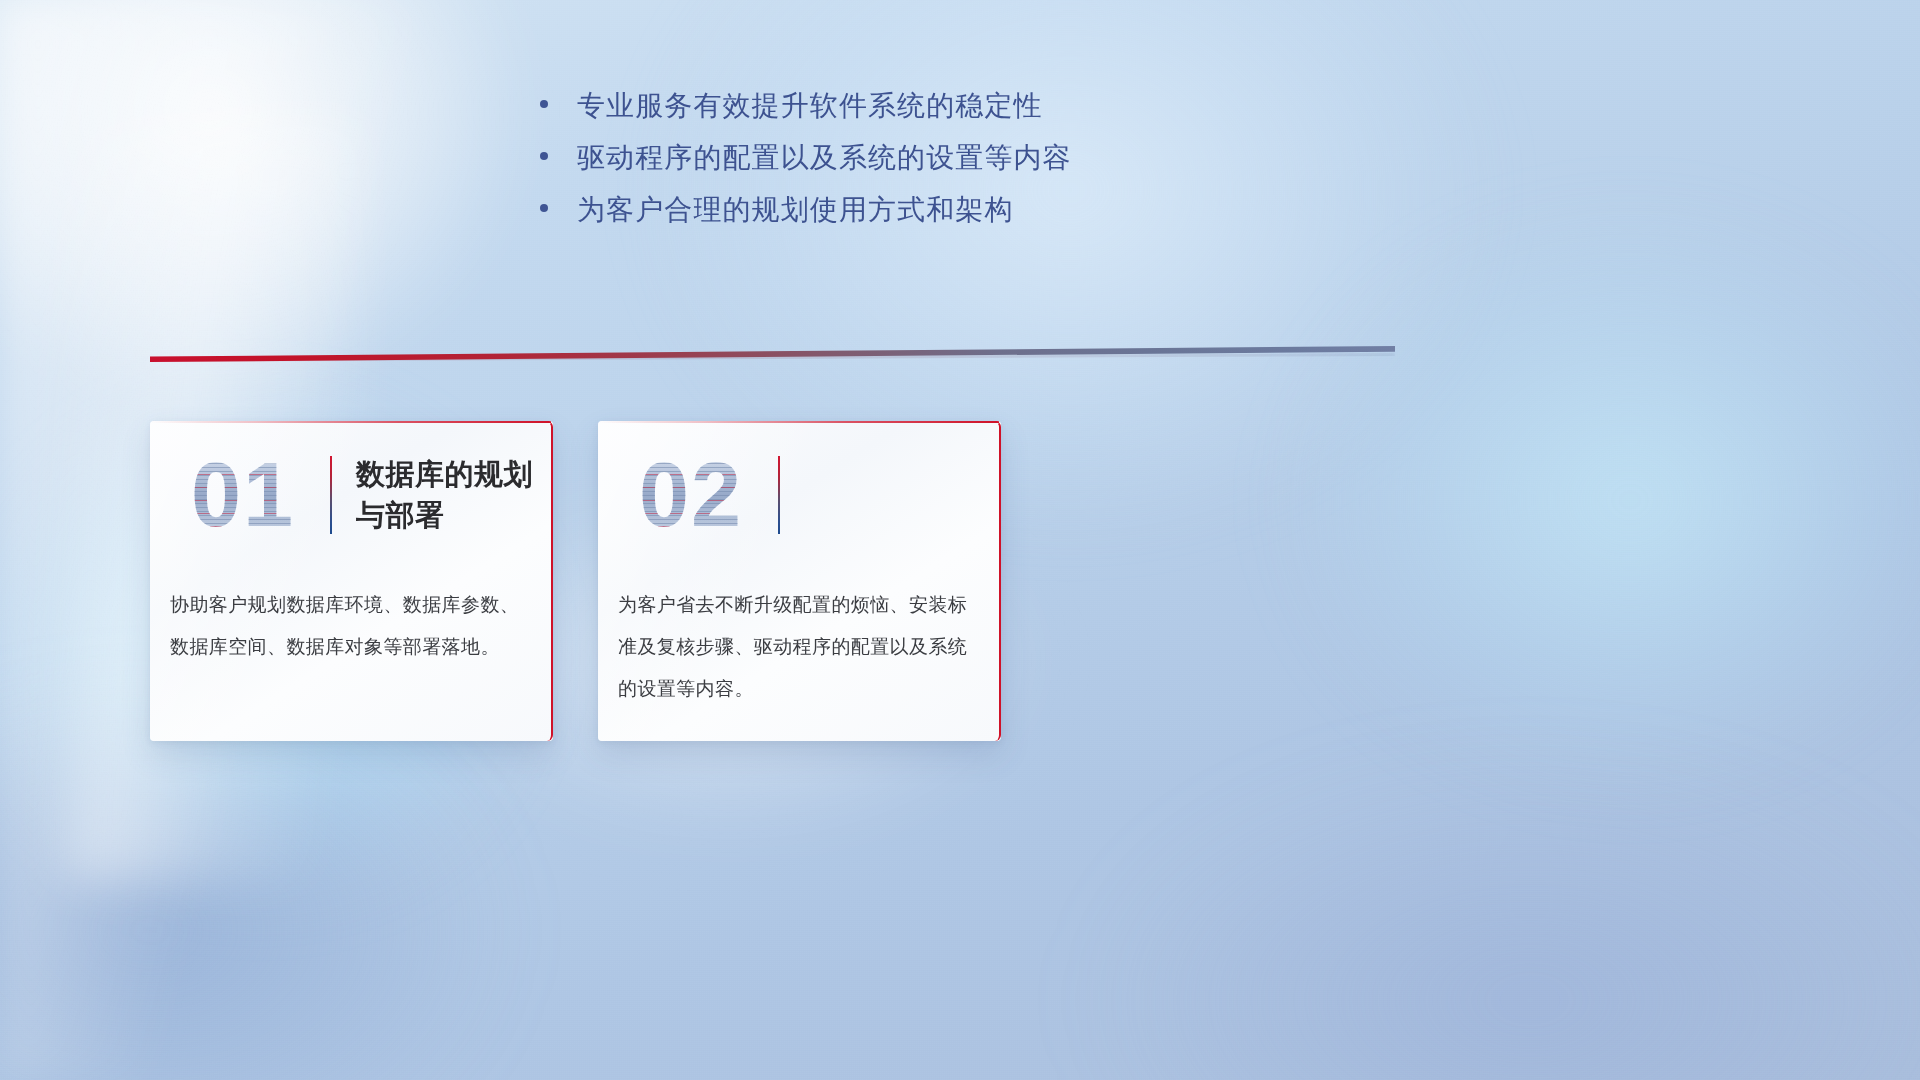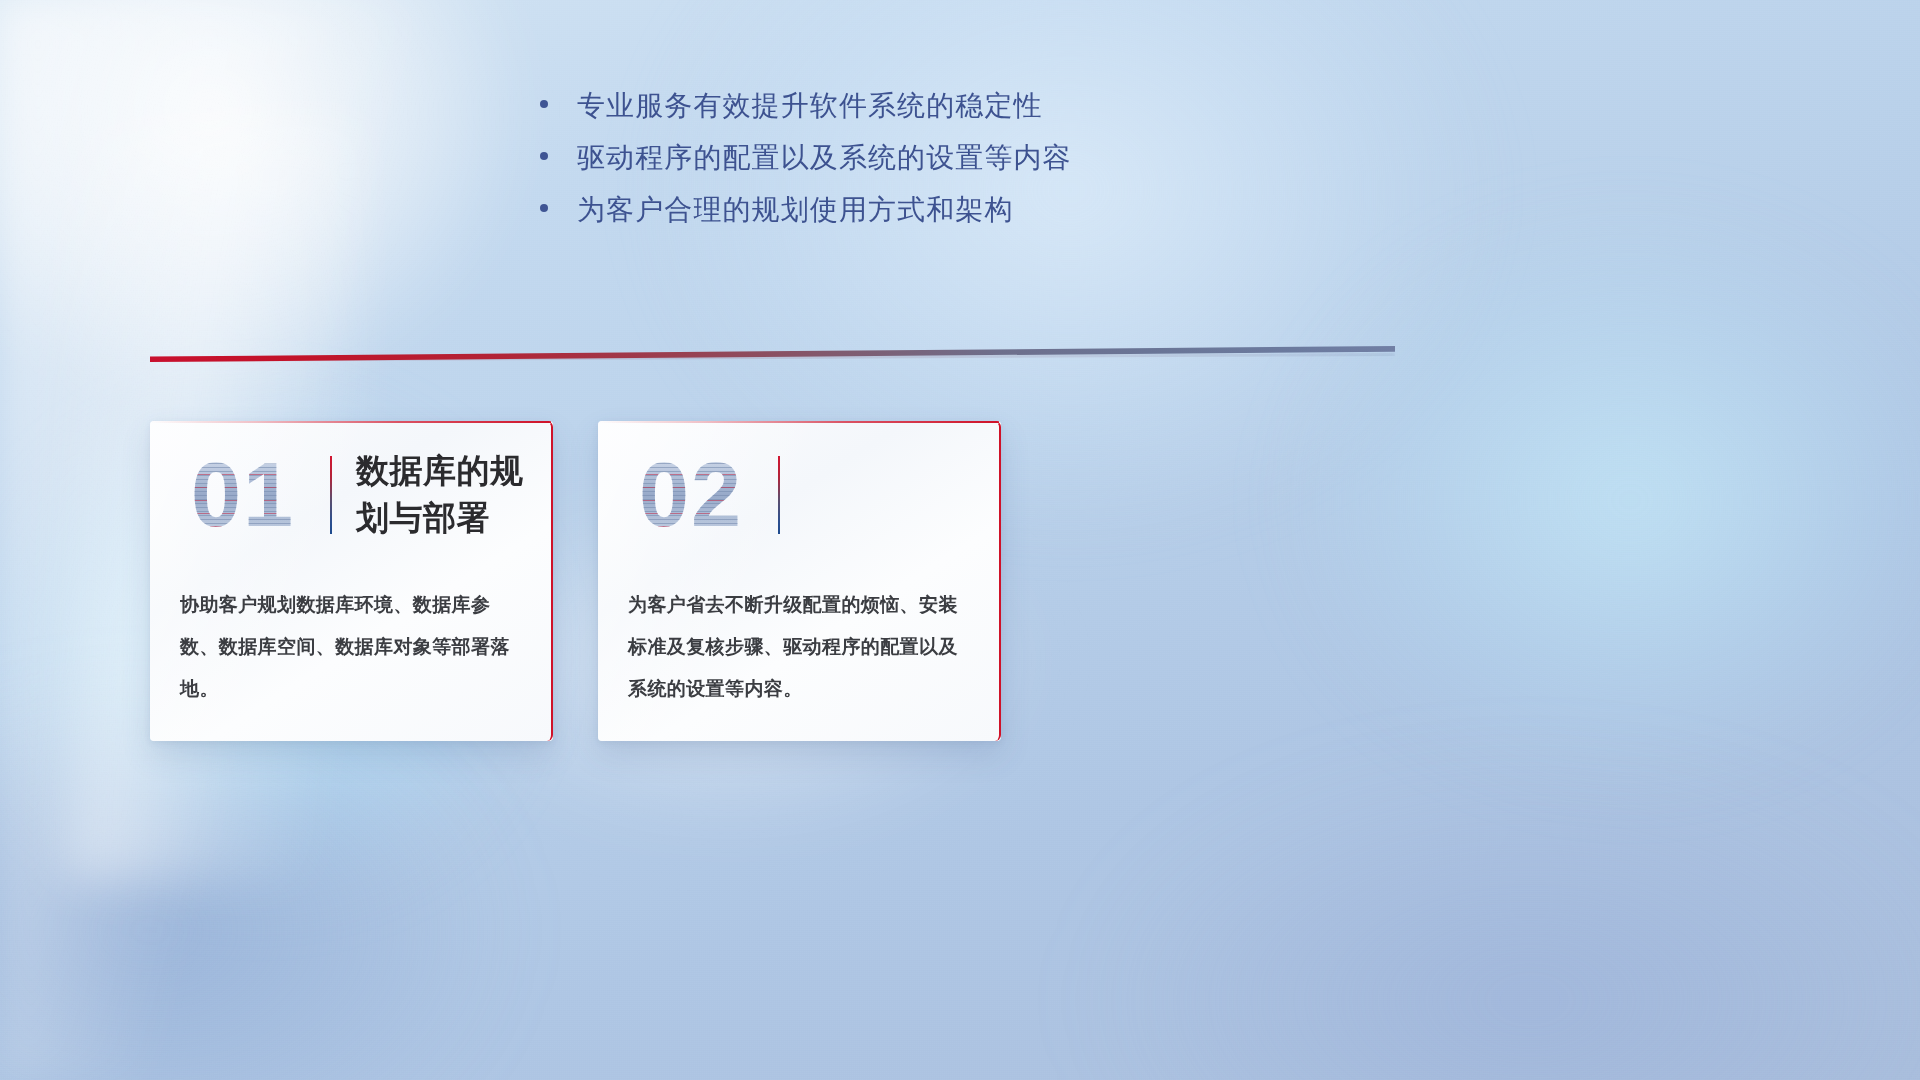--- a/index.html
+++ b/index.html
@@ -252,38 +252,38 @@
     user-select: none;
   }
   .card-rule {
     width: 2px;
     height: 78px;
     margin: 0 24px 0 16px;
     flex: 0 0 auto;
     background: linear-gradient(180deg, #d21632 0%, #b52238 26%, #5b4e6e 56%, #2c4f8f 84%, #1d4a8e 100%);
   }
   .card-title {
-    font-size: 33px;
+    font-size: 29px;
     line-height: 1.42;
     color: #2b2b2e;
     font-weight: 600;
     letter-spacing: 0.5px;
     flex: 1 1 auto;
     padding-right: 19px;
   }
   .card-body {
     position: absolute;
-    left: 30px;
+    left: 20px;
     right: 26px;
     top: 163px;
     font-size: 19px;
     line-height: 2.22;
     color: #3b3d42;
     letter-spacing: 0.4px;
-    font-weight: 700;
+    font-weight: 400;
   }
 </style>
 </head>
 <body>
 
 <div id="bg-root">
   <div class="glow glow-a"></div>
   <div class="glow glow-c"></div>
   <div class="glow glow-b"></div>
   <div class="glow glow-d"></div>

